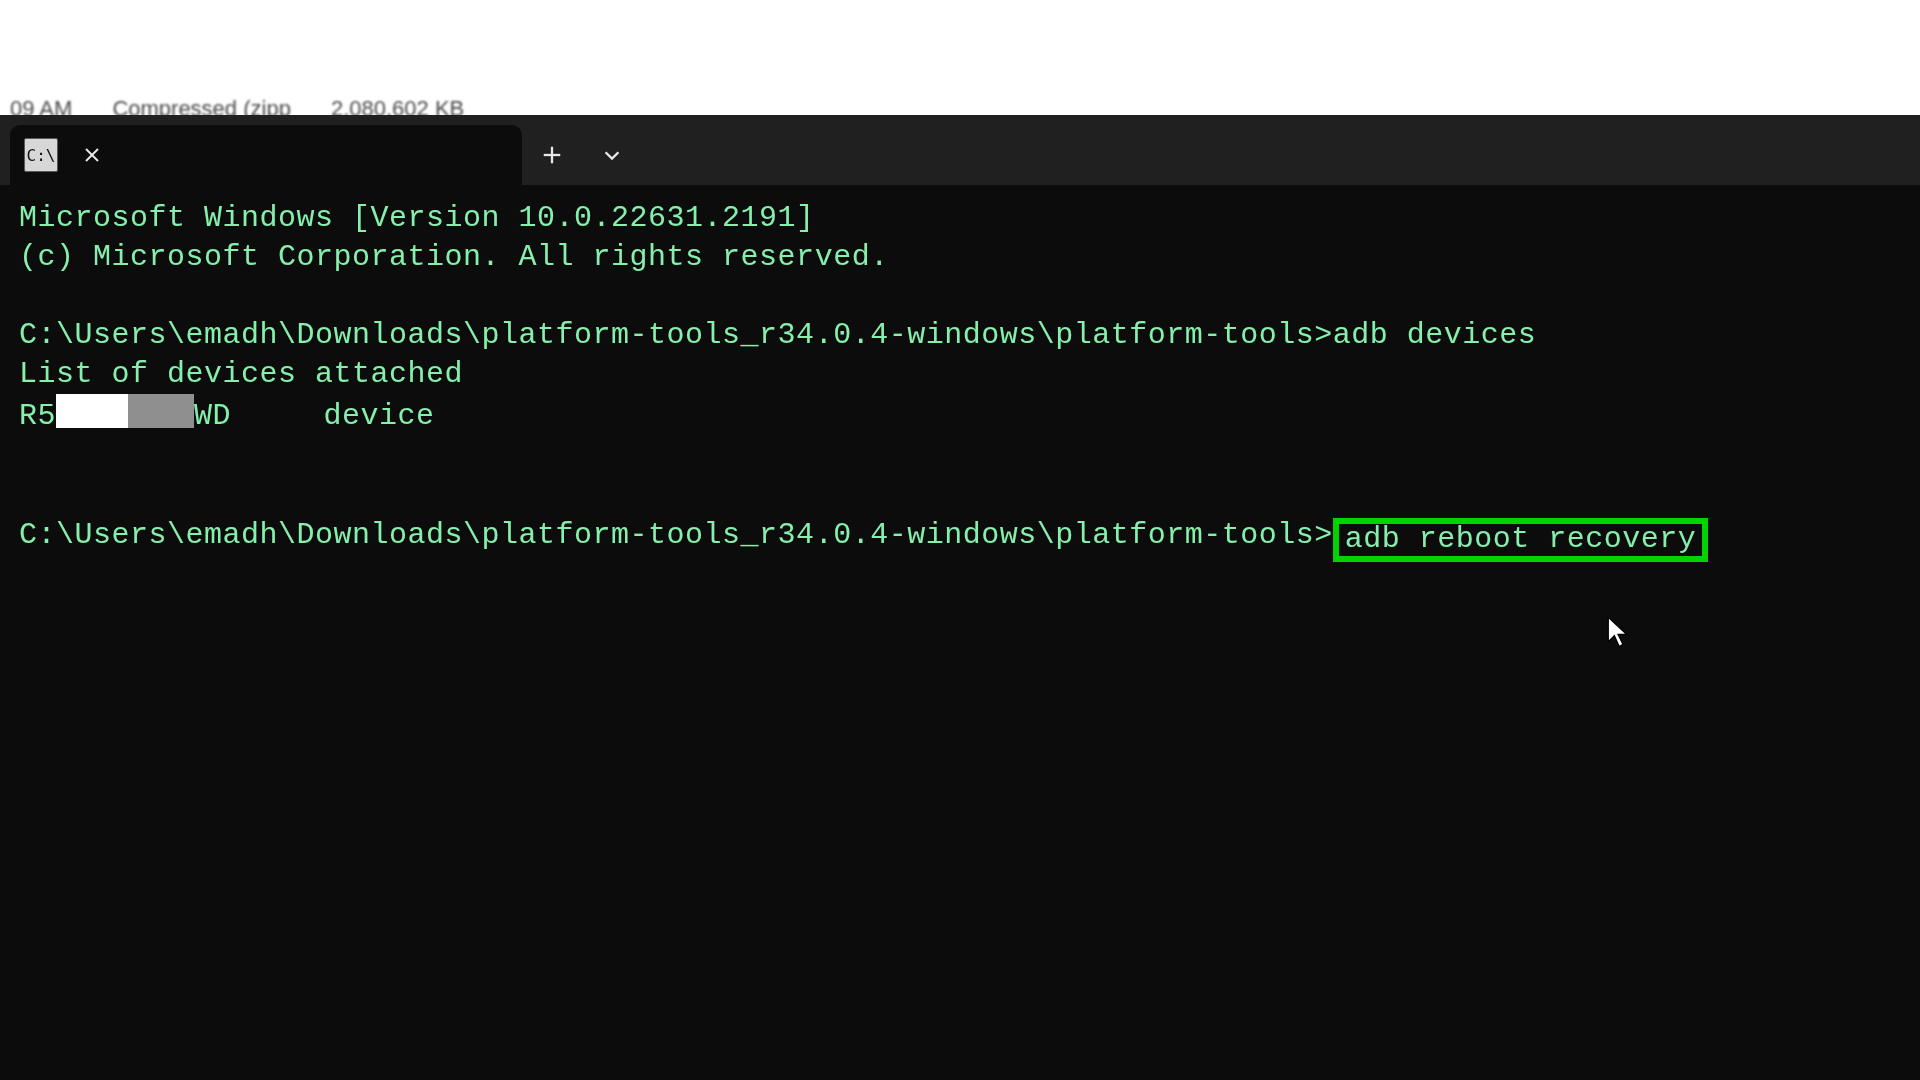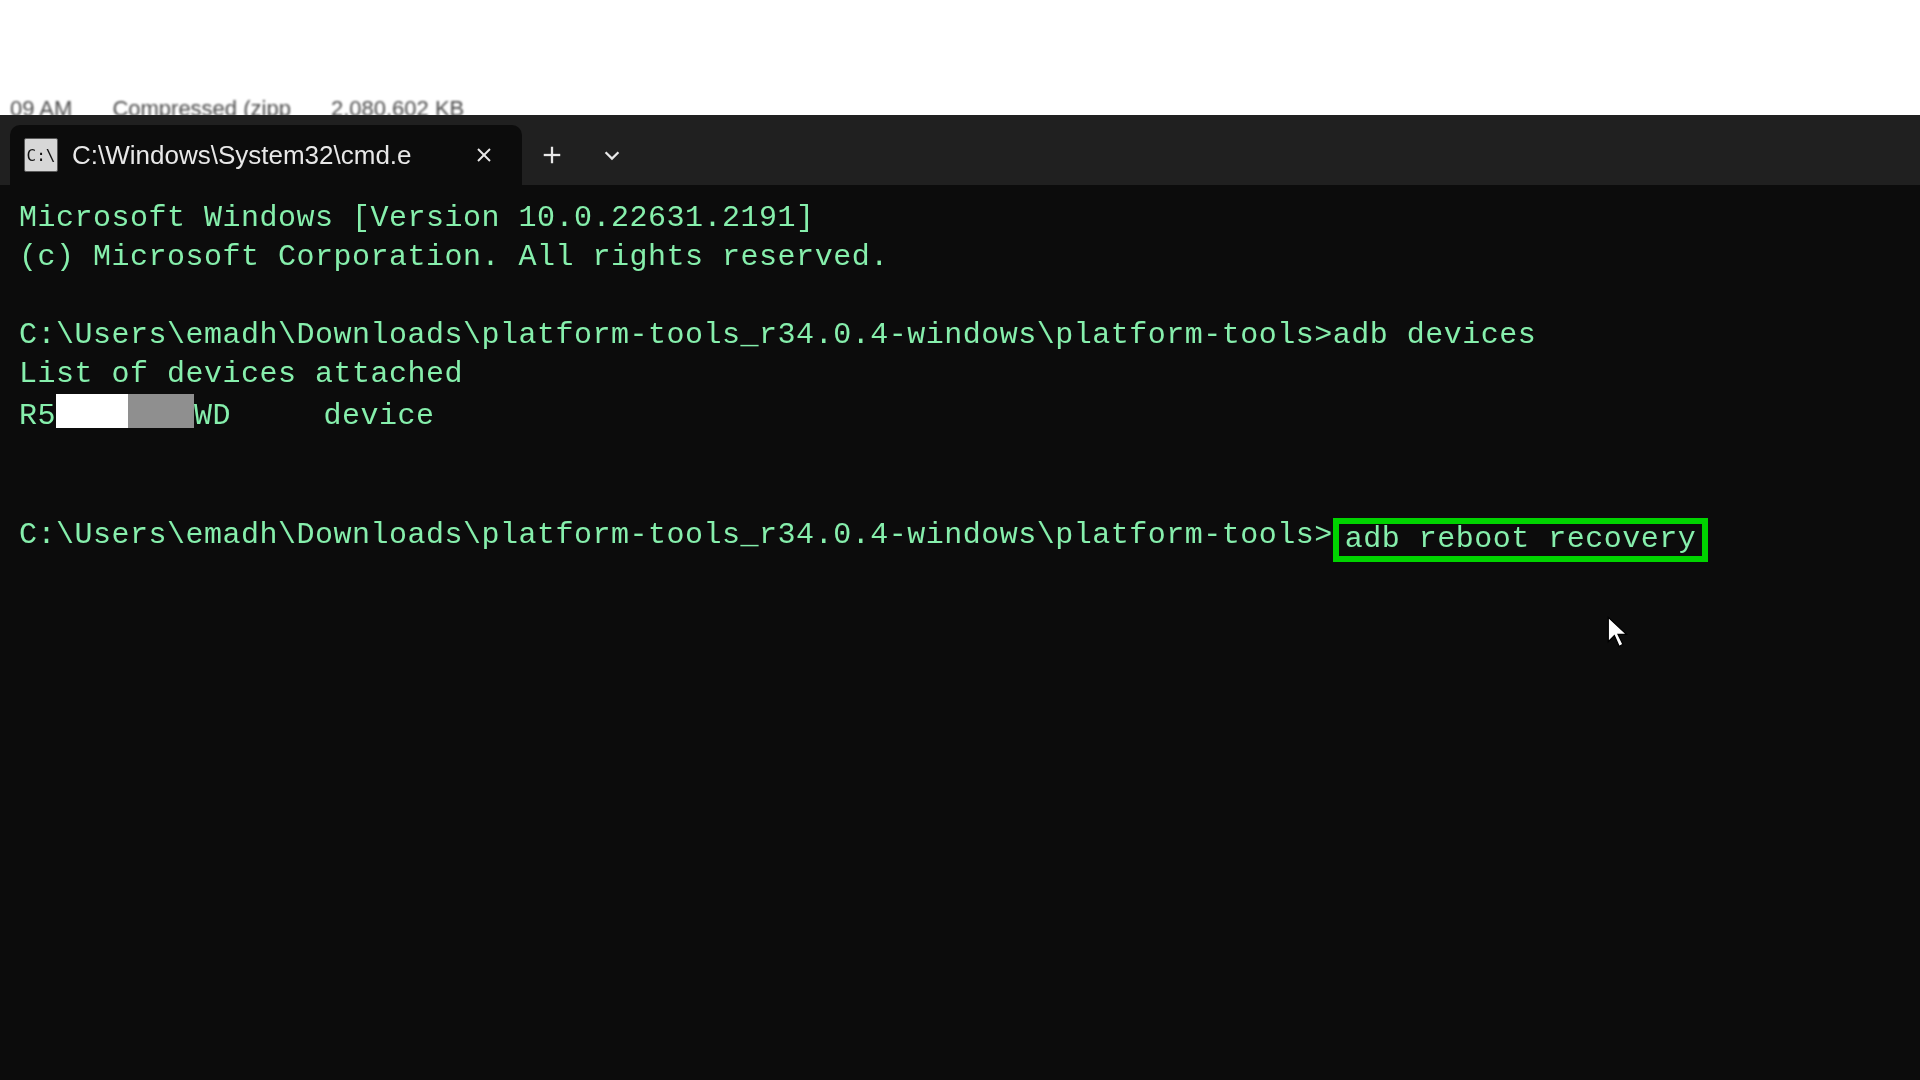--- a/index.html
+++ b/index.html
@@ -171,21 +171,20 @@
     <span>Compressed (zipp</span>
     <span>2,080,602 KB</span>
   </div>
 </div>
 
 <div class="terminal-window">
 
   <div class="titlebar">
     <div class="tab">
       <span class="tab-icon">C:\</span>
-      <span class="tab-title">C:\Windows\System32\cmd.e</span>
       <span class="tab-close">
         <svg viewBox="0 0 24 24">
           <line x1="4" y1="4" x2="20" y2="20" stroke="currentColor" stroke-width="2.5"></line>
           <line x1="20" y1="4" x2="4" y2="20" stroke="currentColor" stroke-width="2.5"></line>
         </svg>
       </span>
     </div>
     <div class="titlebar-btn">
       <svg viewBox="0 0 24 24">
         <line x1="12" y1="3" x2="12" y2="21" stroke="currentColor" stroke-width="2.5"></line>

